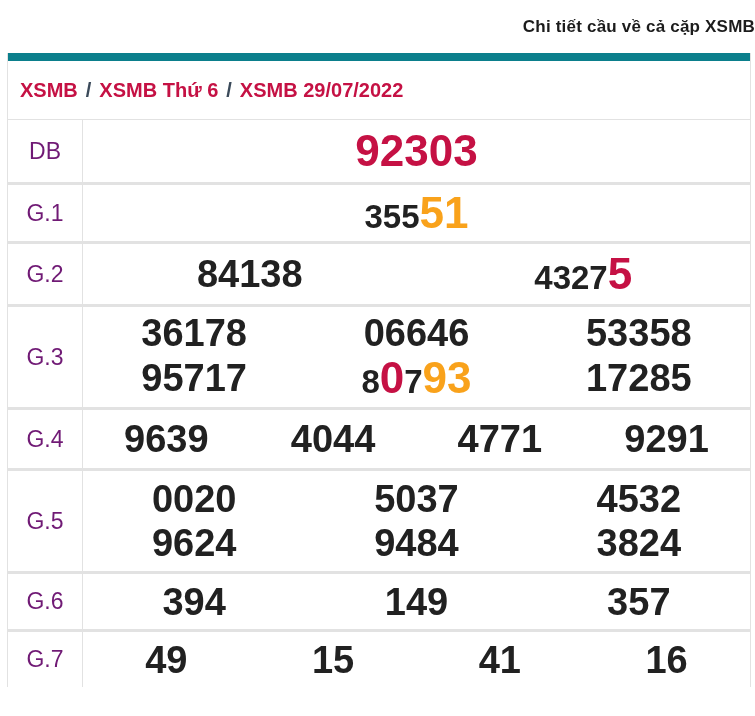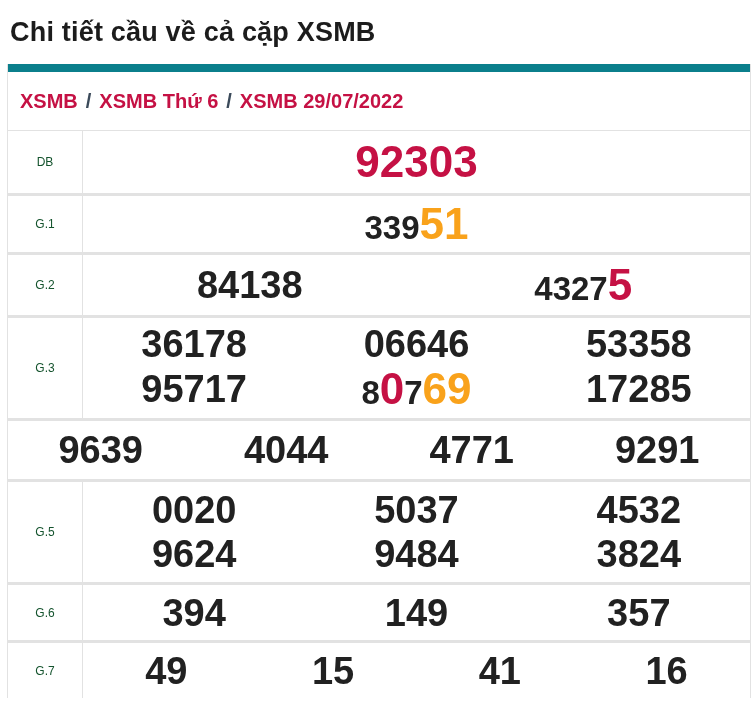--- a/index.html
+++ b/index.html
@@ -7,22 +7,22 @@
     --crimson:#c51144;
     --orange:#f9a21b;
     --dark:#212121;
     --border:#e2e2e2;
     --slash:#3b4a5a;
   }
   *{box-sizing:border-box;margin:0;padding:0;}
   html,body{width:755px;height:716px;overflow:hidden;background:#ffffff;
     font-family:"Liberation Sans", sans-serif;}
   .page-title{
-    font-size:27px;font-weight:700;color:#1c1c1c;
-    padding:17px 0 0 10px;letter-spacing:.2px;
+    font-size:17px;font-weight:700;color:#1c1c1c;
+    padding:17px 0 0 10px;letter-spacing:.2px;text-align:right;
   }
   .card{
     margin:16px 4px 0 7px;
     width:744px;
     border-left:1px solid var(--border);
     border-right:1px solid var(--border);
   }
   .accent-bar{height:8px;background:var(--teal);}
   .breadcrumb{
     height:59px;display:flex;align-items:center;
@@ -30,21 +30,21 @@
     border-bottom:1px solid var(--border);
   }
   .breadcrumb a{color:var(--crimson);text-decoration:none;}
   .breadcrumb .sep{color:var(--slash);margin:0 8px;font-weight:700;}
   .results-table{width:100%;}
   .row{display:flex;border-top:3px solid var(--border);}
   .row:first-child{border-top:none;}
   .label-cell{
     width:75px;flex:0 0 75px;
     display:flex;align-items:center;justify-content:center;
-    font-size:12px;color:#14532d;
+    font-size:23px;color:#701a75;
     border-right:1px solid var(--border);
   }
   .value-cell{
     flex:1;display:flex;flex-direction:column;justify-content:space-evenly;
     padding:2px 0;
   }
   .line{display:grid;align-items:center;}
   .num{
     text-align:center;font-weight:700;line-height:1;
     white-space:nowrap;
@@ -76,21 +76,21 @@
         <div class="value-cell">
           <div class="line" style="grid-template-columns: repeat(1, 1fr);">
             <div class="num"><span class="seg seg-db">92303</span></div>
           </div>
         </div>
       </div>
       <div class="row" style="height: 59px;">
         <div class="label-cell">G.1</div>
         <div class="value-cell">
           <div class="line" style="grid-template-columns: repeat(1, 1fr);">
-            <div class="num"><span class="seg seg-n">339</span><span class="seg seg-o">51</span></div>
+            <div class="num"><span class="seg seg-n">355</span><span class="seg seg-o">51</span></div>
           </div>
         </div>
       </div>
       <div class="row" style="height: 63px;">
         <div class="label-cell">G.2</div>
         <div class="value-cell">
           <div class="line" style="grid-template-columns: repeat(2, 1fr);">
             <div class="num"><span class="seg seg-p">84138</span></div>
             <div class="num"><span class="seg seg-n">4327</span><span class="seg seg-r">5</span></div>
           </div>
@@ -99,26 +99,27 @@
       <div class="row" style="height: 103px;">
         <div class="label-cell">G.3</div>
         <div class="value-cell">
           <div class="line" style="grid-template-columns: repeat(3, 1fr);">
             <div class="num"><span class="seg seg-p">36178</span></div>
             <div class="num"><span class="seg seg-p">06646</span></div>
             <div class="num"><span class="seg seg-p">53358</span></div>
           </div>
           <div class="line" style="grid-template-columns: repeat(3, 1fr);">
             <div class="num"><span class="seg seg-p">95717</span></div>
-            <div class="num"><span class="seg seg-n">8</span><span class="seg seg-r">0</span><span class="seg seg-n">7</span><span class="seg seg-o">69</span></div>
+            <div class="num"><span class="seg seg-n">8</span><span class="seg seg-r">0</span><span class="seg seg-n">7</span><span class="seg seg-o">93</span></div>
             <div class="num"><span class="seg seg-p">17285</span></div>
           </div>
         </div>
       </div>
       <div class="row" style="height: 61px;">
+        <div class="label-cell">G.4</div>
         <div class="value-cell">
           <div class="line" style="grid-template-columns: repeat(4, 1fr);">
             <div class="num"><span class="seg seg-p">9639</span></div>
             <div class="num"><span class="seg seg-p">4044</span></div>
             <div class="num"><span class="seg seg-p">4771</span></div>
             <div class="num"><span class="seg seg-p">9291</span></div>
           </div>
         </div>
       </div>
       <div class="row" style="height: 103px;">

